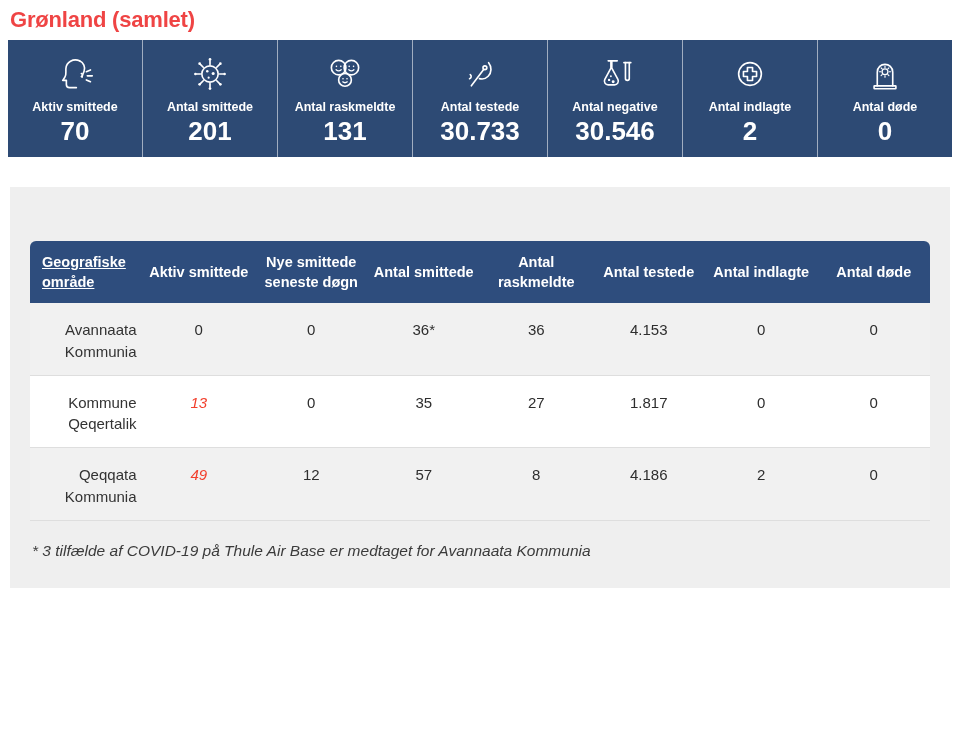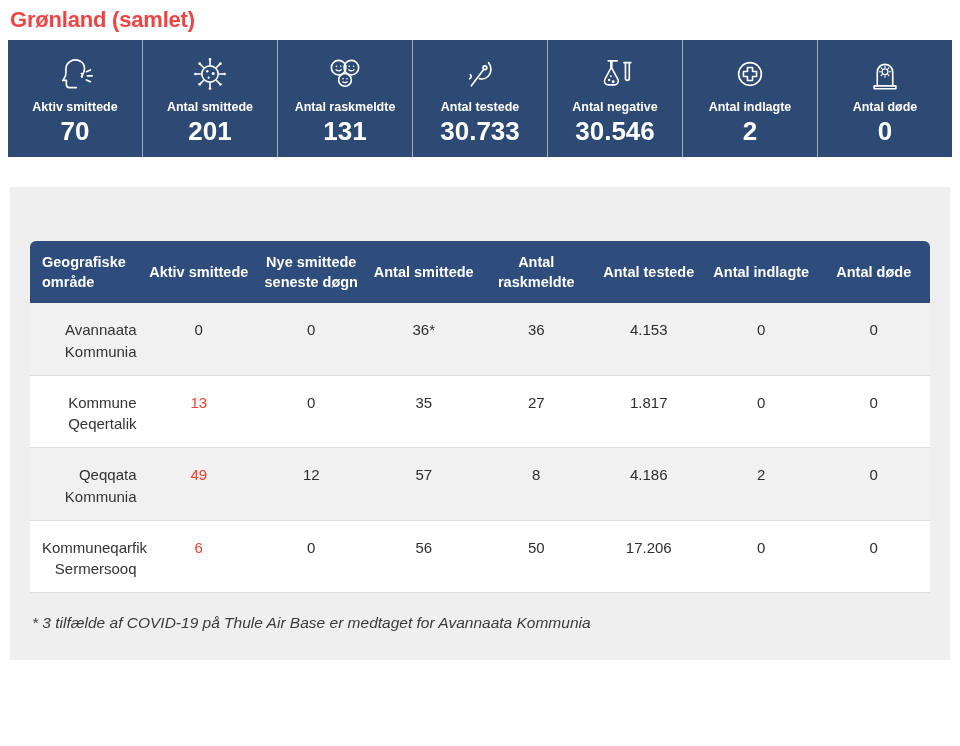--- a/index.html
+++ b/index.html
@@ -34,30 +34,30 @@
   }
   .card-title { font-size: 19px; font-weight: 700; color: #1f1f1f; margin: 0 0 0 10px; }
   table {
     width: calc(100% - 20px); margin: 34px 10px 0;
     border-collapse: collapse; table-layout: fixed;
   }
   thead th {
     background: #2e4d7d; color: #ffffff; font-size: 14.5px; font-weight: 700;
     padding: 11px 6px; line-height: 1.38; text-align: center; vertical-align: middle;
   }
-  thead th:first-child { text-align: left; padding-left: 12px; border-top-left-radius: 6px; }
+  thead th:first-child { text-align: left; padding-left: 12px; border-top-left-radius: 6px; text-decoration: underline; }
   thead th:last-child { border-top-right-radius: 6px; }
   tbody td {
     font-size: 15px; color: #2e2e2e; text-align: center; vertical-align: top;
     padding: 16px 6px 12px; line-height: 1.45; border-bottom: 1px solid #dedede;
   }
   tbody td:first-child { text-align: right; padding-left: 12px; color: #333; }
   tbody tr:nth-child(odd) { background: #f1f1f1; }
   tbody tr:nth-child(even) { background: #ffffff; }
-  td.red { color: #f23f2c; }
+  td.red { color: #f23f2c; font-style: italic; }
   .footnote {
     font-style: italic; font-size: 15.5px; color: #3b3b3b;
     margin: 21px 2px 0 12px; padding-bottom: 18px;
   }
 </style>
 </head>
 <body>
 
 <div class="page">
 
@@ -217,29 +217,19 @@
         <tr>
           <td>Qeqqata Kommunia</td>
           <td class="red">49</td>
           <td>12</td>
           <td>57</td>
           <td>8</td>
           <td>4.186</td>
           <td>2</td>
           <td>0</td>
         </tr>
-        <tr>
-          <td>Kommuneqarfik Sermersooq</td>
-          <td class="red">6</td>
-          <td>0</td>
-          <td>56</td>
-          <td>50</td>
-          <td>17.206</td>
-          <td>0</td>
-          <td>0</td>
-        </tr>
       </tbody>
     </table>
 
     <p class="footnote">* 3 tilfælde af COVID-19 på Thule Air Base er medtaget for Avannaata Kommunia</p>
   </div>
 
 </div>
 
 </body></html>

